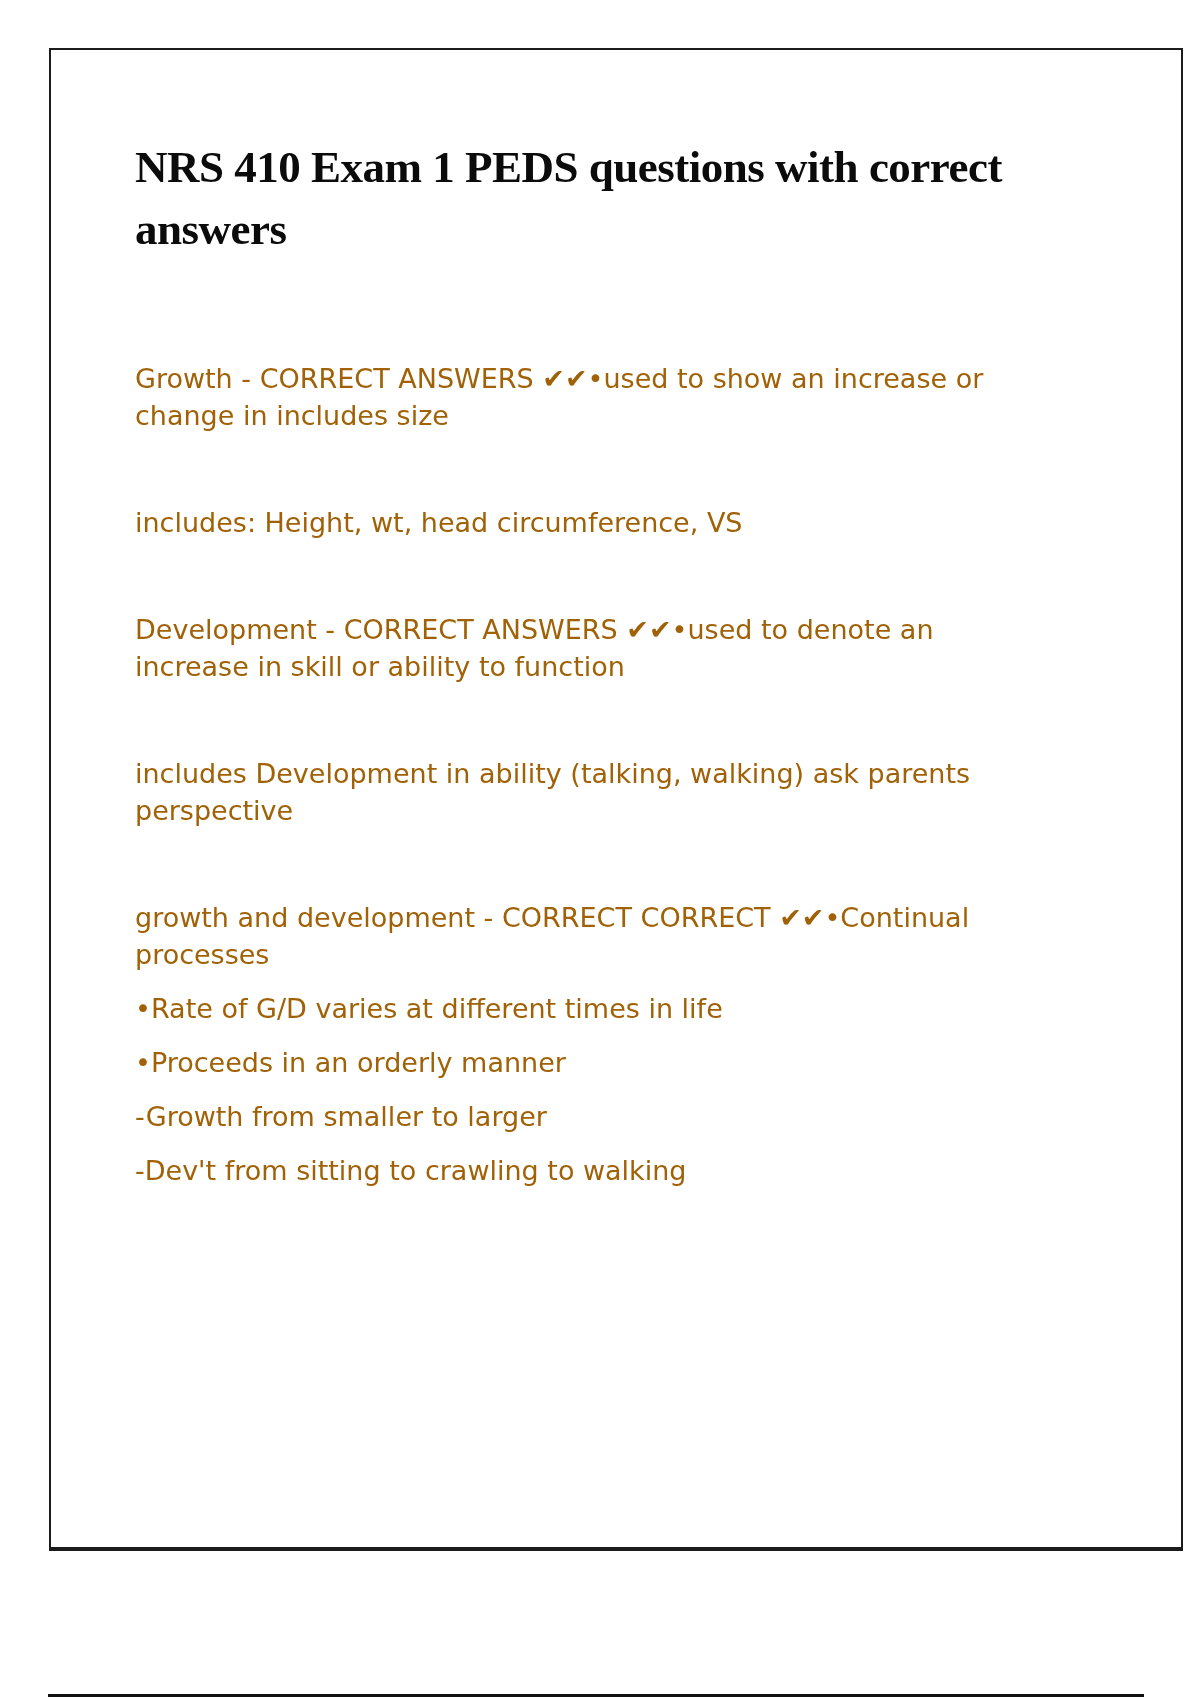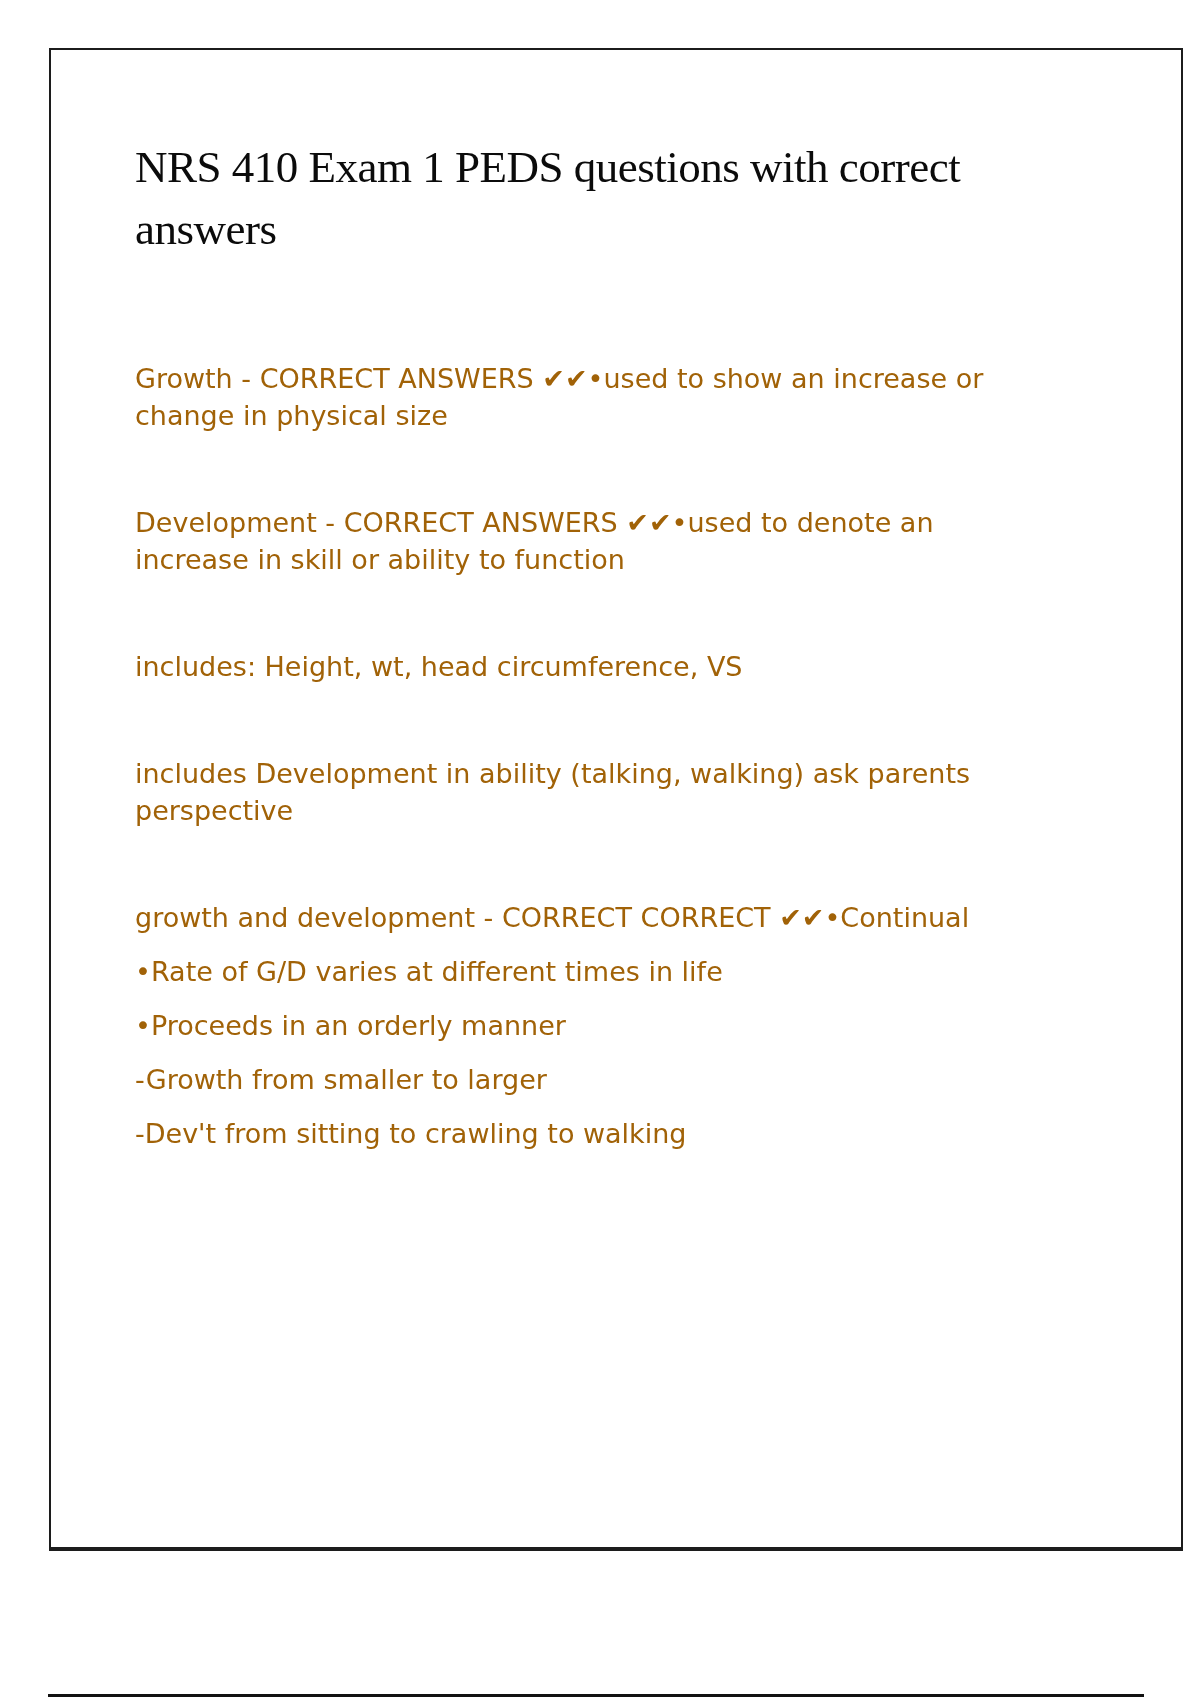--- a/index.html
+++ b/index.html
@@ -24,21 +24,21 @@
     background: #ffffff;
     border: 2px solid #1c1c1c;
     border-bottom-width: 4px;
     padding: 0 128px 0 84px;
     overflow: hidden;
   }
   .doc-title {
     margin-top: 86px;
     margin-bottom: 100px;
     font-family: "Liberation Serif", serif;
-    font-weight: 400;
+    font-weight: 700;
     font-size: 45px;
     line-height: 62px;
     color: #0b0b0b;
     letter-spacing: -0.5px;
   }
   .para {
     margin-bottom: 70px;
   }
   .para.tight {
     margin-bottom: 17px;
@@ -62,35 +62,36 @@
 <body>
 
 <div class="page">
   <div class="sheet">
 
     <h1 class="doc-title">NRS 410 Exam 1 PEDS questions with correct answers</h1>
 
     <div>
       <div class="para">
           <div class="line">Growth - CORRECT ANSWERS ✔✔•used to show an increase or</div>
-          <div class="line">change in physical size</div>
+          <div class="line">change in includes size</div>
+        </div>
+      <div class="para">
+          <div class="line">includes: Height, wt, head circumference, VS</div>
         </div>
       <div class="para">
           <div class="line">Development - CORRECT ANSWERS ✔✔•used to denote an</div>
           <div class="line">increase in skill or ability to function</div>
-        </div>
-      <div class="para">
-          <div class="line">includes: Height, wt, head circumference, VS</div>
         </div>
       <div class="para">
           <div class="line">includes Development in ability (talking, walking) ask parents</div>
           <div class="line">perspective</div>
         </div>
       <div class="para tight">
           <div class="line">growth and development - CORRECT CORRECT ✔✔•Continual</div>
+          <div class="line">processes</div>
         </div>
       <div class="para tight">
           <div class="line">•Rate of G/D varies at different times in life</div>
         </div>
       <div class="para tight">
           <div class="line">•Proceeds in an orderly manner</div>
         </div>
       <div class="para tight">
           <div class="line">-Growth from smaller to larger</div>
         </div>

